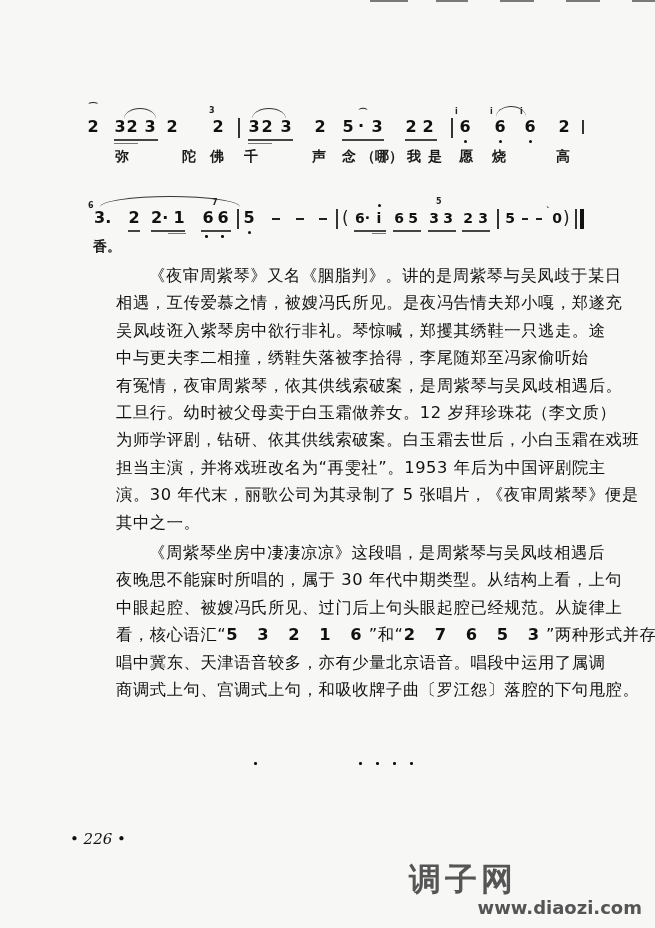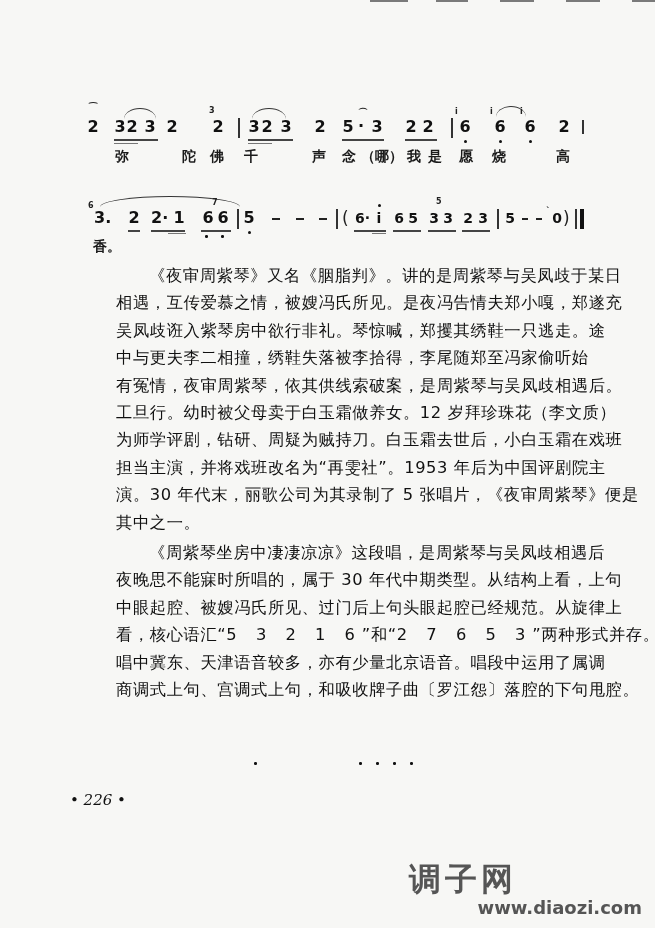--- a/index.html
+++ b/index.html
@@ -47,24 +47,24 @@
 
   
   .textblock {
     position: absolute; left: 83px; width: 550px;
     font-size: 16.3px; line-height: 27.4px; letter-spacing: 0.6px;
     font-family: "DejaVu Sans", "Liberation Sans", sans-serif; color: #111;
   }
   .para { margin: 0; text-indent: 33px; text-align: justify; }
   .para .line { display: block; white-space: nowrap; }
   .bold { font-weight: bold; }
-  .dotted-num { position: relative; letter-spacing: 7px; font-weight: normal; }
+  .dotted-num { position: relative; letter-spacing: 7px; font-weight: bold; }
 
   .page-number {
-    position: absolute; left: 70px; top: 791px;
+    position: absolute; left: 70px; top: 830px;
     font-family: "DejaVu Serif", serif; font-style: italic; font-size: 15px; color: #111;
   }
 
   .watermark-cn {
     position: absolute; left: 388px; top: 858px; width: 150px; text-align: center;
     font-family: "DejaVu Sans", sans-serif; font-size: 32px; font-weight: bold; color: #555;
     letter-spacing: 4px;
   }
   .watermark-url {
     position: absolute; left: 352px; top: 897px; width: 290px; text-align: right;
@@ -201,21 +201,21 @@
 <div class="textblock" style="top:262px;">
   <div class="para">
     <span class="line" style="padding-left:33px;">《夜审周紫琴》又名《胭脂判》。讲的是周紫琴与吴凤歧于某日</span>
     <span class="line">相遇，互传爱慕之情，被嫂冯氏所见。是夜冯告情夫郑小嘎，郑遂充</span>
     <span class="line">吴凤歧诳入紫琴房中欲行非礼。琴惊喊，郑攫其绣鞋一只逃走。途</span>
     <span class="line">中与更夫李二相撞，绣鞋失落被李拾得，李尾随郑至冯家偷听始</span>
     <span class="line">有冤情，夜审周紫琴，依其供线索破案，是周紫琴与吴凤歧相遇后。</span>
   </div>
   <div class="para">
     <span class="line">工旦行。幼时被父母卖于白玉霜做养女。12 岁拜珍珠花（李文质）</span>
-    <span class="line">为师学评剧，钻研、周疑为贼持刀。白玉霜去世后，小白玉霜在戏班</span>
+    <span class="line">为师学评剧，钻研、依其供线索破案。白玉霜去世后，小白玉霜在戏班</span>
     <span class="line">担当主演，并将戏班改名为“再雯社”。1953 年后为中国评剧院主</span>
     <span class="line">演。30 年代末，丽歌公司为其录制了 5 张唱片，《夜审周紫琴》便是</span>
     <span class="line">其中之一。</span>
   </div>
   <div class="para" style="margin-top:3px;">
     <span class="line" style="padding-left:33px;">《周紫琴坐房中凄凄凉凉》这段唱，是周紫琴与吴凤歧相遇后</span>
     <span class="line">夜晚思不能寐时所唱的，属于 30 年代中期类型。从结构上看，上句</span>
     <span class="line">中眼起腔、被嫂冯氏所见、过门后上句头眼起腔已经规范。从旋律上</span>
     <span class="line">
       <span>看，核心语汇</span><span>“</span><span class="dotted-num">5 3 2 1 6</span><span>”</span><span>和</span><span>“</span><span class="dotted-num">2 7 6 5 3</span><span>”</span><span>两种形式并存。演</span>

